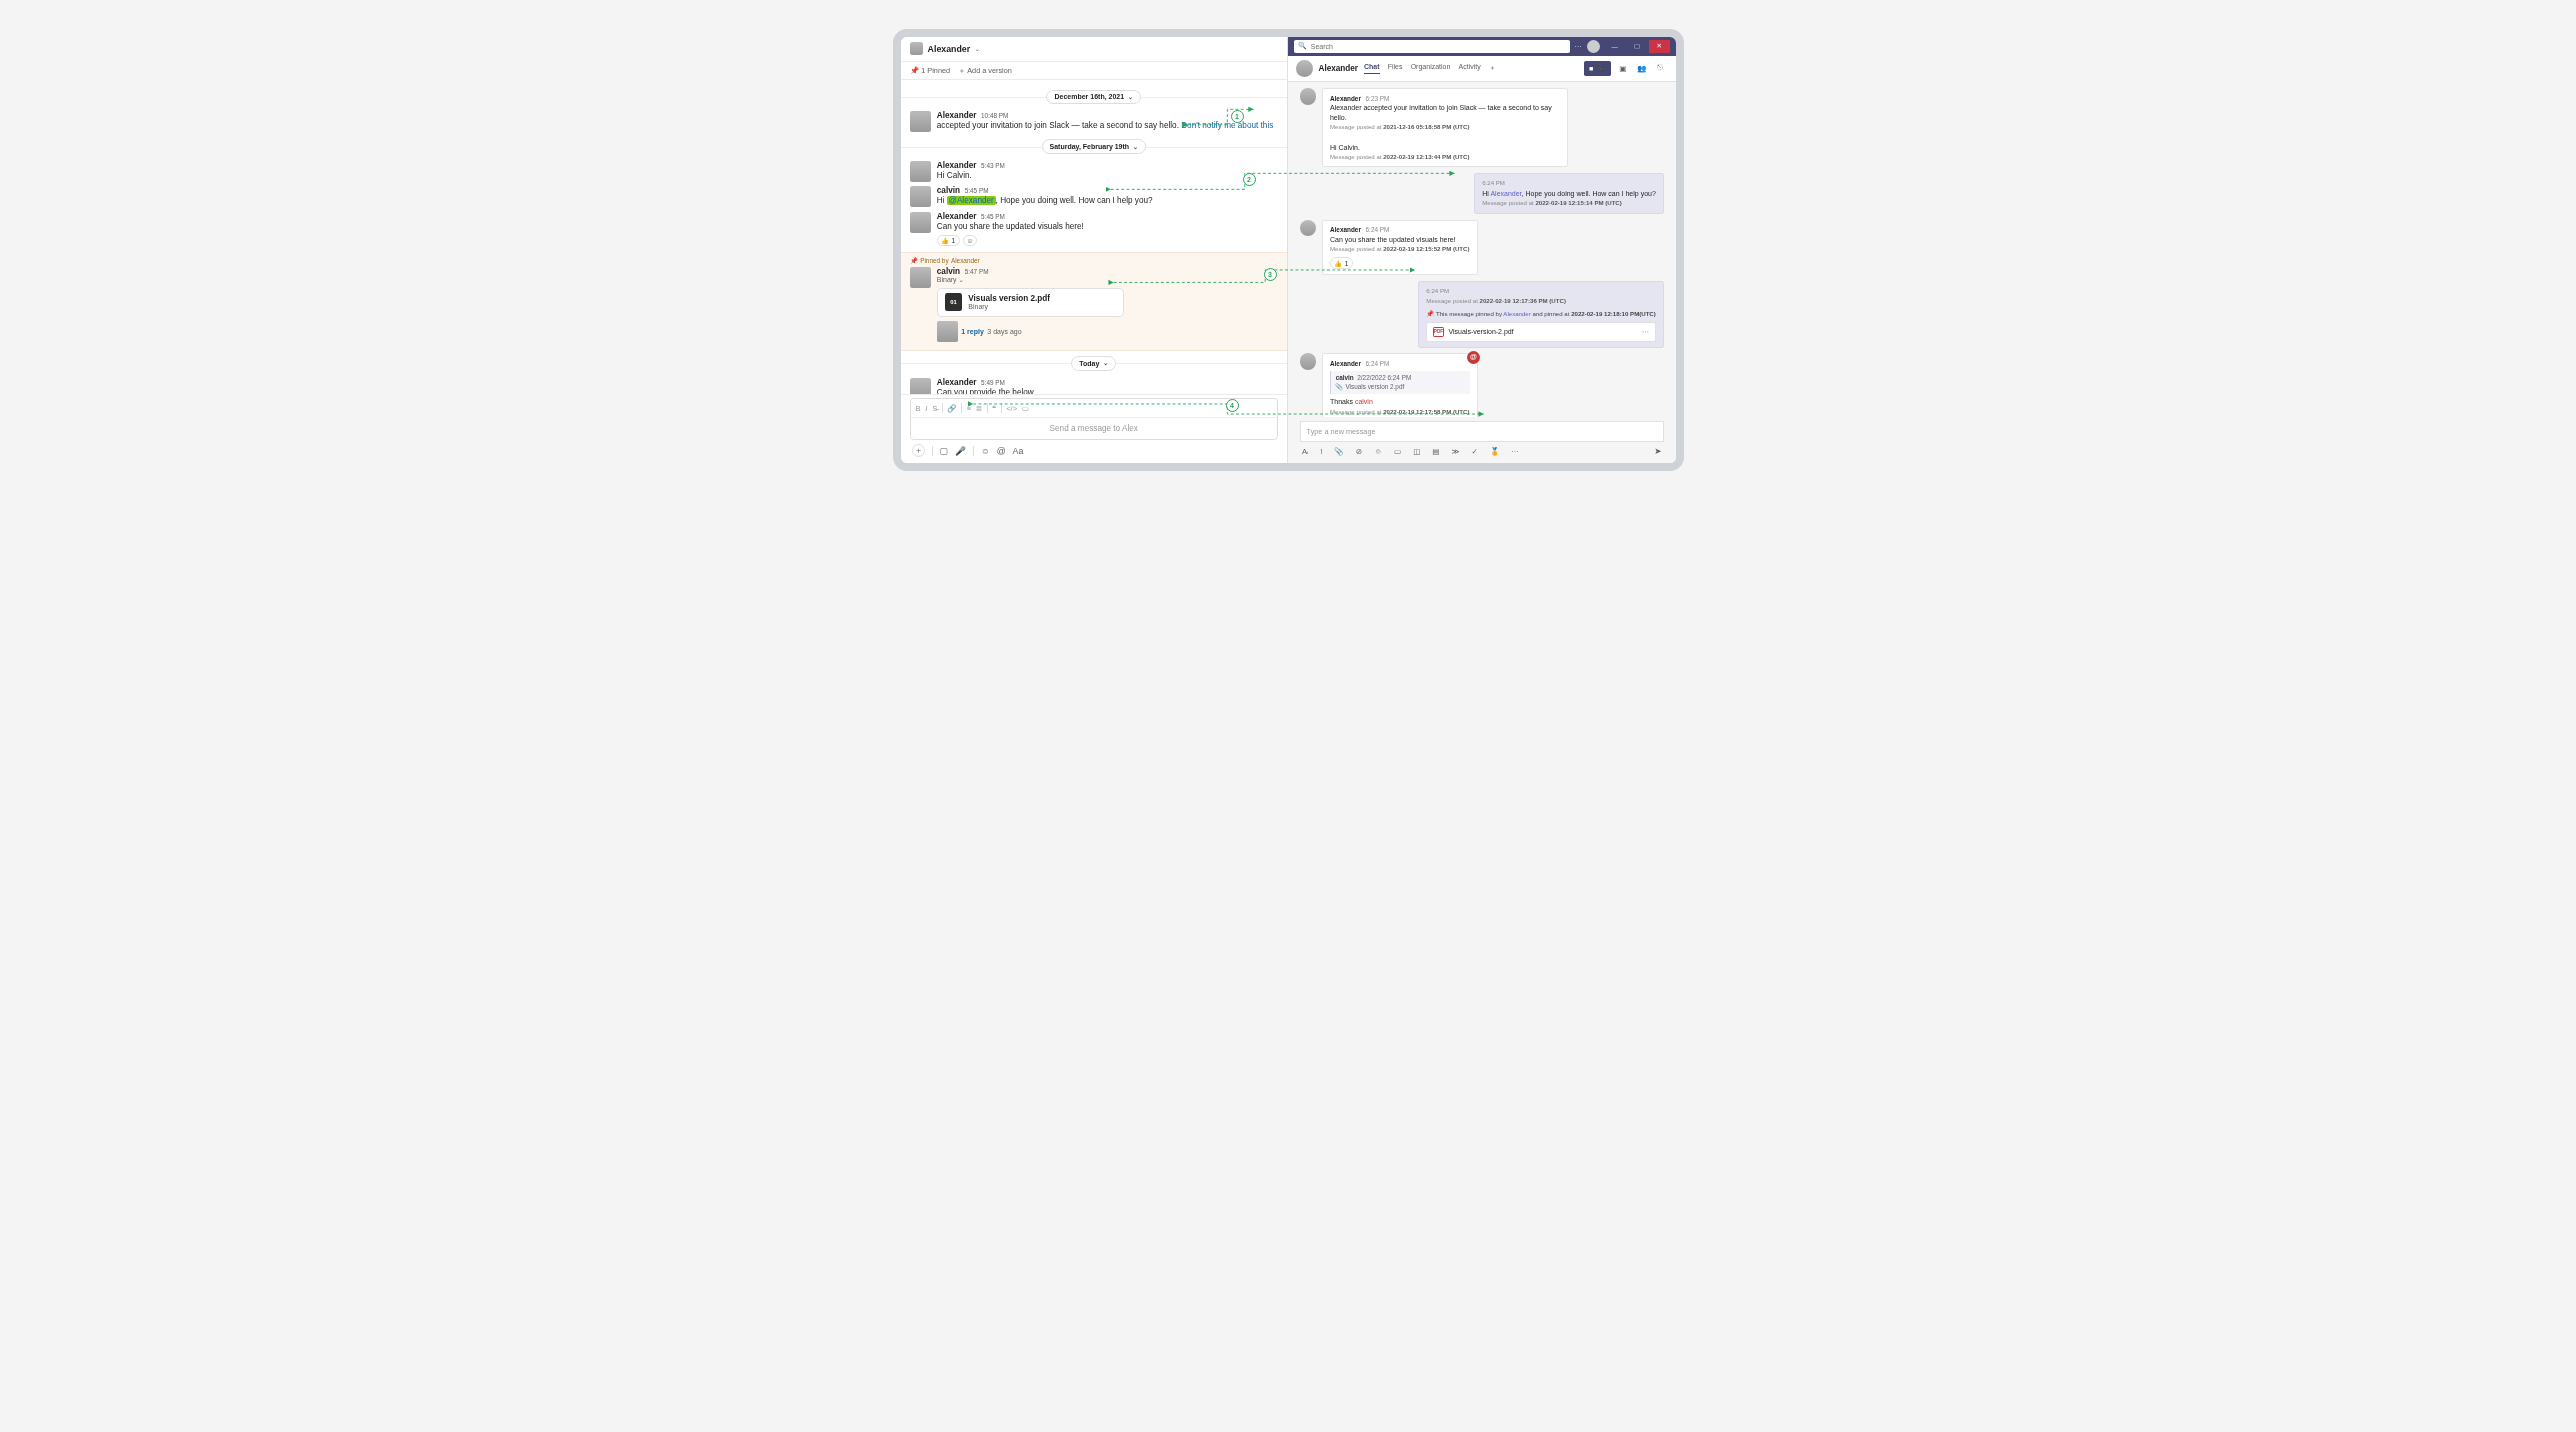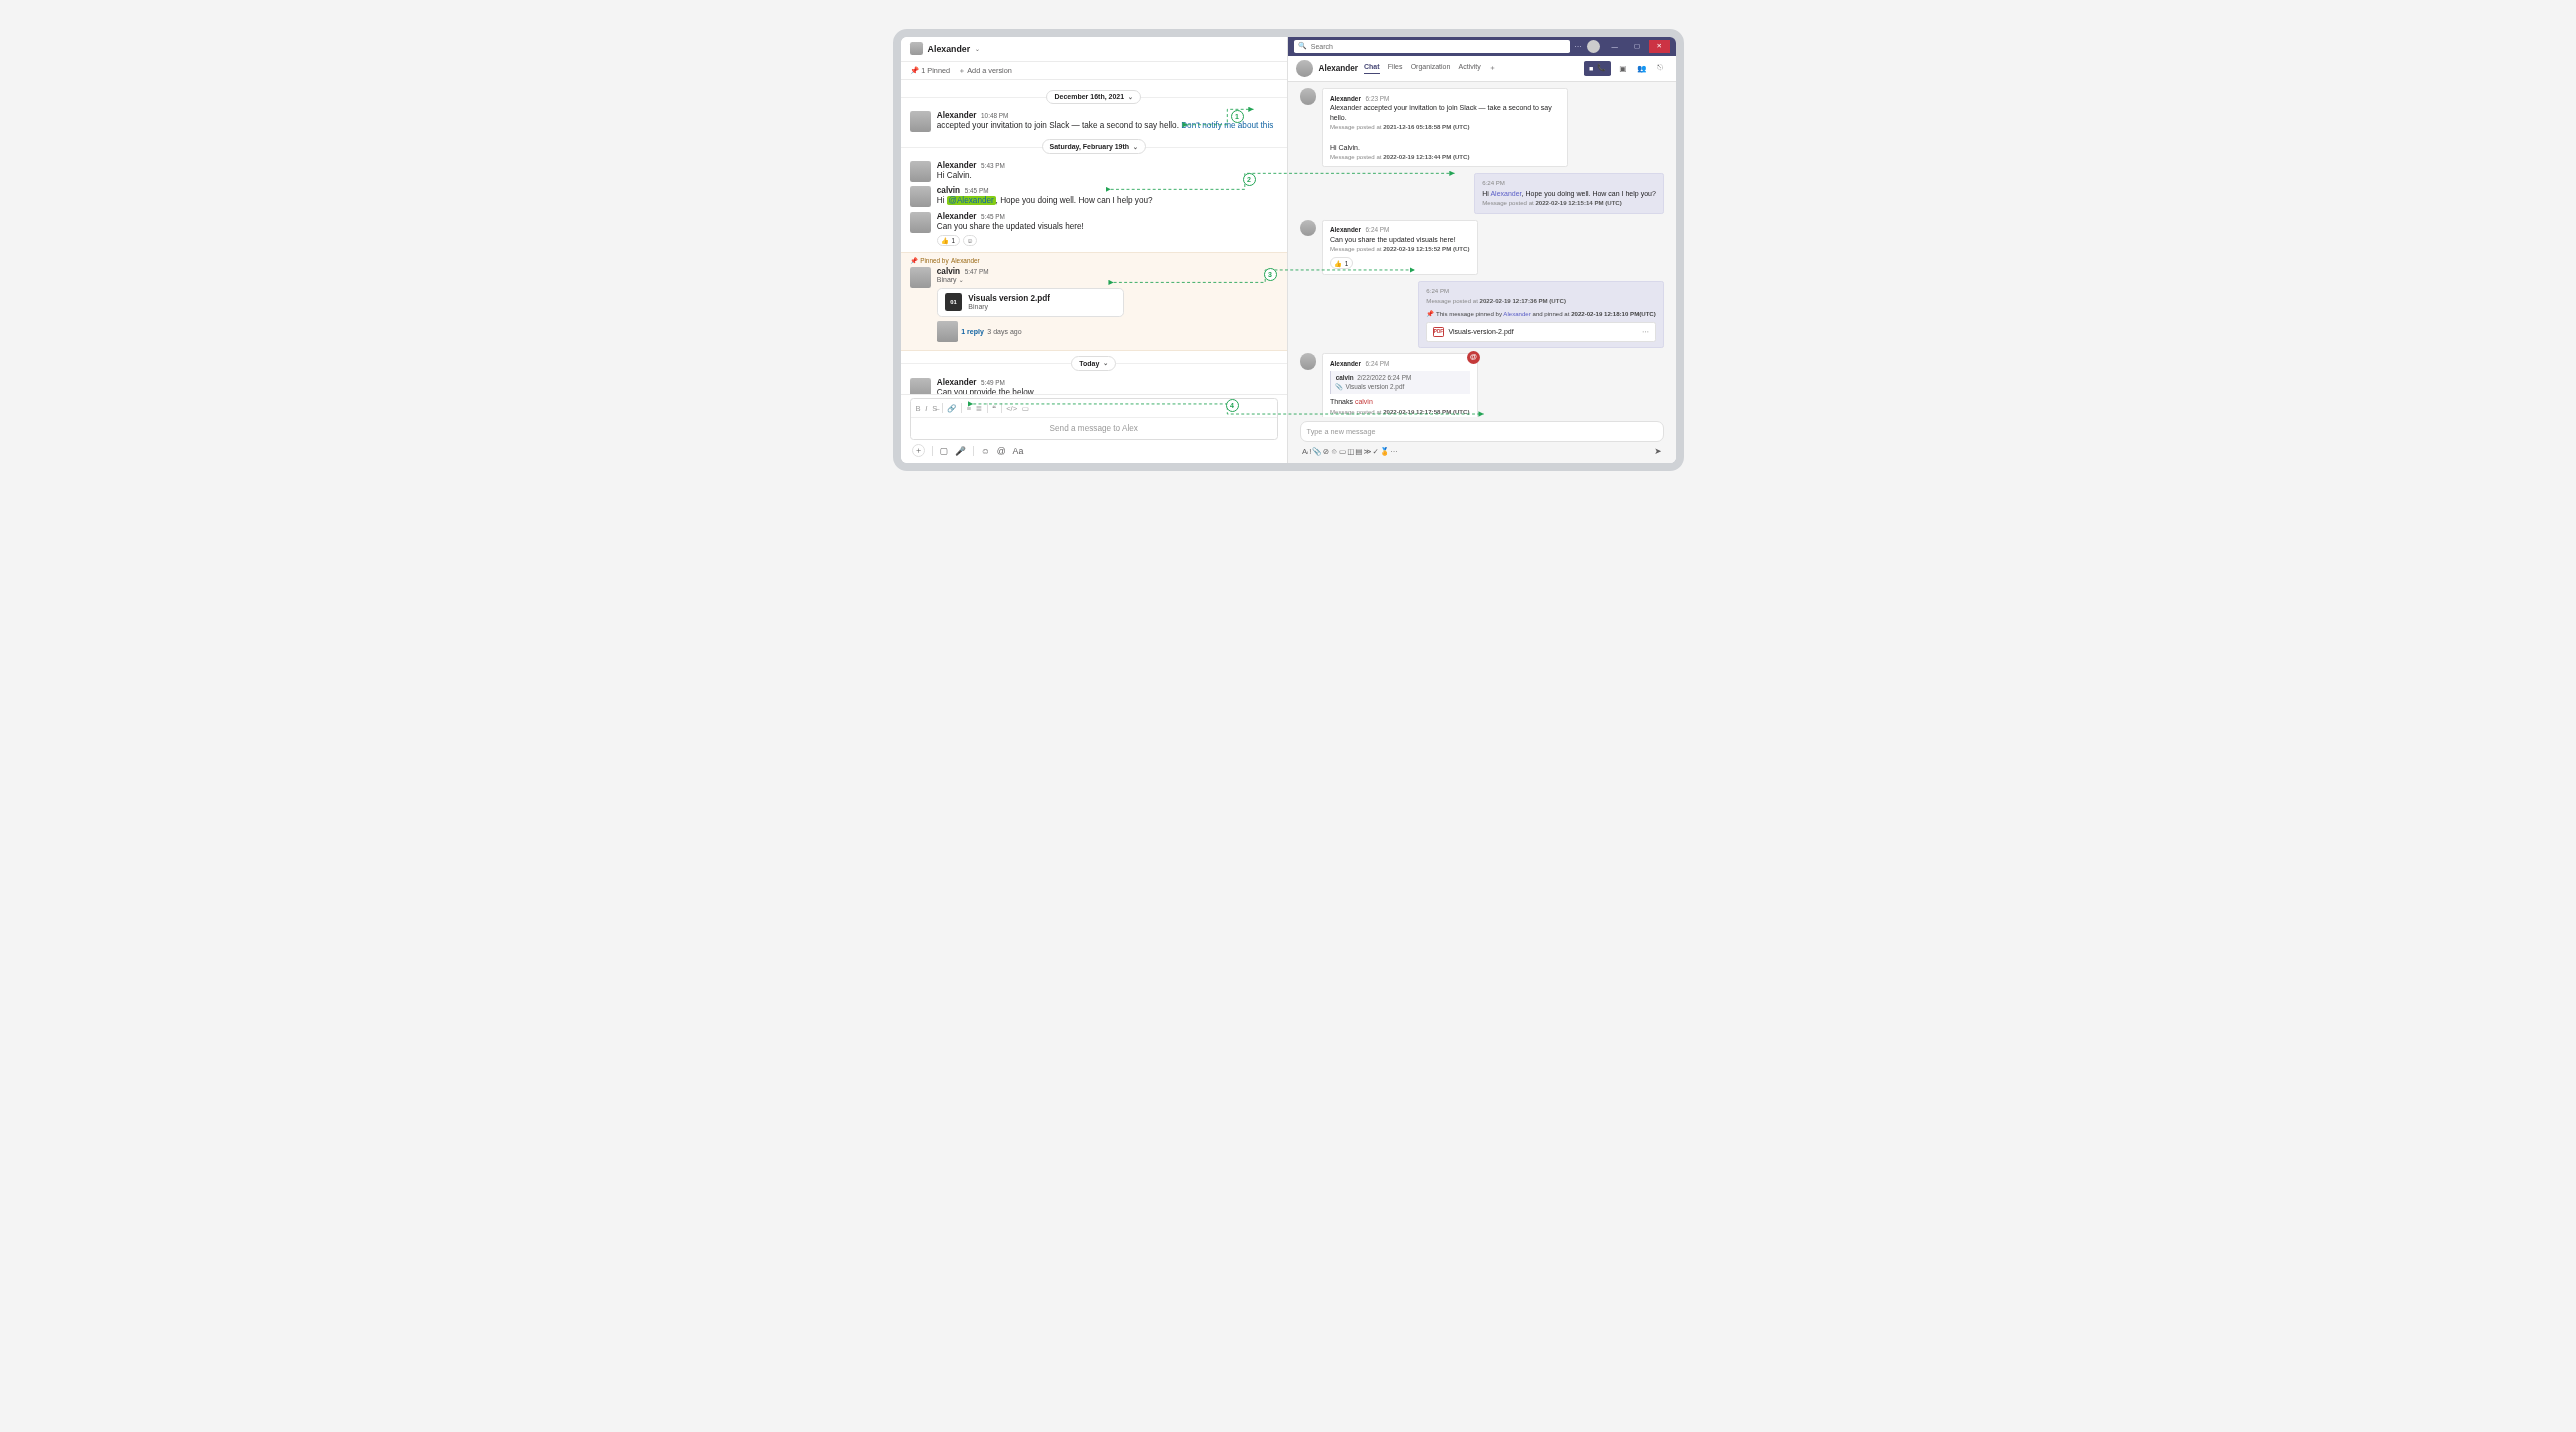--- a/index.html
+++ b/index.html
@@ -86,22 +86,22 @@
   .tm-pinline .nm { color:#5b5fc7; }
   .tm-file { display:flex; align-items:center; gap:4.7px; border:0.6px solid #e0e0e0; border-radius:2.3px; padding:3.5px 5.9px; background:#fff; margin-top:3.5px; }
   .pdf-ic { width:10.5px; height:10.5px; border:0.6px solid #c43a3a; border-radius:1.2px; display:inline-flex; align-items:center; justify-content:center; color:#c43a3a; font-size:4.7px; font-weight:700; }
   .tm-file .dots { margin-left:auto; color:#666; }
   .at-badge { width:13px; height:13px; border-radius:50%; background:#c43a3a; color:#fff; font-size:7px; font-weight:700; display:flex; align-items:center; justify-content:center; position:absolute; right:-3.5px; top:-3.5px; }
   .quote { border-left:1.8px solid #d0d0e0; background:#f4f4f9; padding:2.3px 4.7px; font-size:6.4px; color:#666; margin:2.3px 0 3.5px; }
   .quote .qu { font-weight:600; color:#333; margin-right:3.5px; }
   .thanks { font-size:7px; }
   .thanks .cl { color:#c43a3a; }
   .tm-compose-wrap { padding:4.7px 11.7px 7px; background:#f5f5f5; }
-  .tm-comp { background:#fff; border:0.6px solid #e0e0e0; border-radius:7px; padding:4.7px 5.9px; color:#9a9a9a; font-size:7.3px; }
-  .tm-comp-tools { display:flex; gap:1px; color:#616061; font-size:7.6px; padding:4.7px 2.3px 0; align-items:center; }
+  .tm-comp { background:#fff; border:0.6px solid #e0e0e0; border-radius:0; padding:4.7px 5.9px; color:#9a9a9a; font-size:7.3px; }
+  .tm-comp-tools { display:flex; gap:12px; color:#616061; font-size:7.6px; padding:4.7px 2.3px 0; align-items:center; }
   .tm-send { margin-left:auto; color:#616061; font-size:8.8px; }
 
   
   svg.overlay { position:absolute; inset:0; width:100%; height:100%; pointer-events:none; }
   .num { position:absolute; width:13px; height:13px; border:0.9px solid #23a455; border-radius:50%; color:#23a455; font-weight:700; font-size:7px; display:flex; align-items:center; justify-content:center; background:#fff; pointer-events:none; }
 </style>
 </head>
 <body>
 
 <div class="outer">

